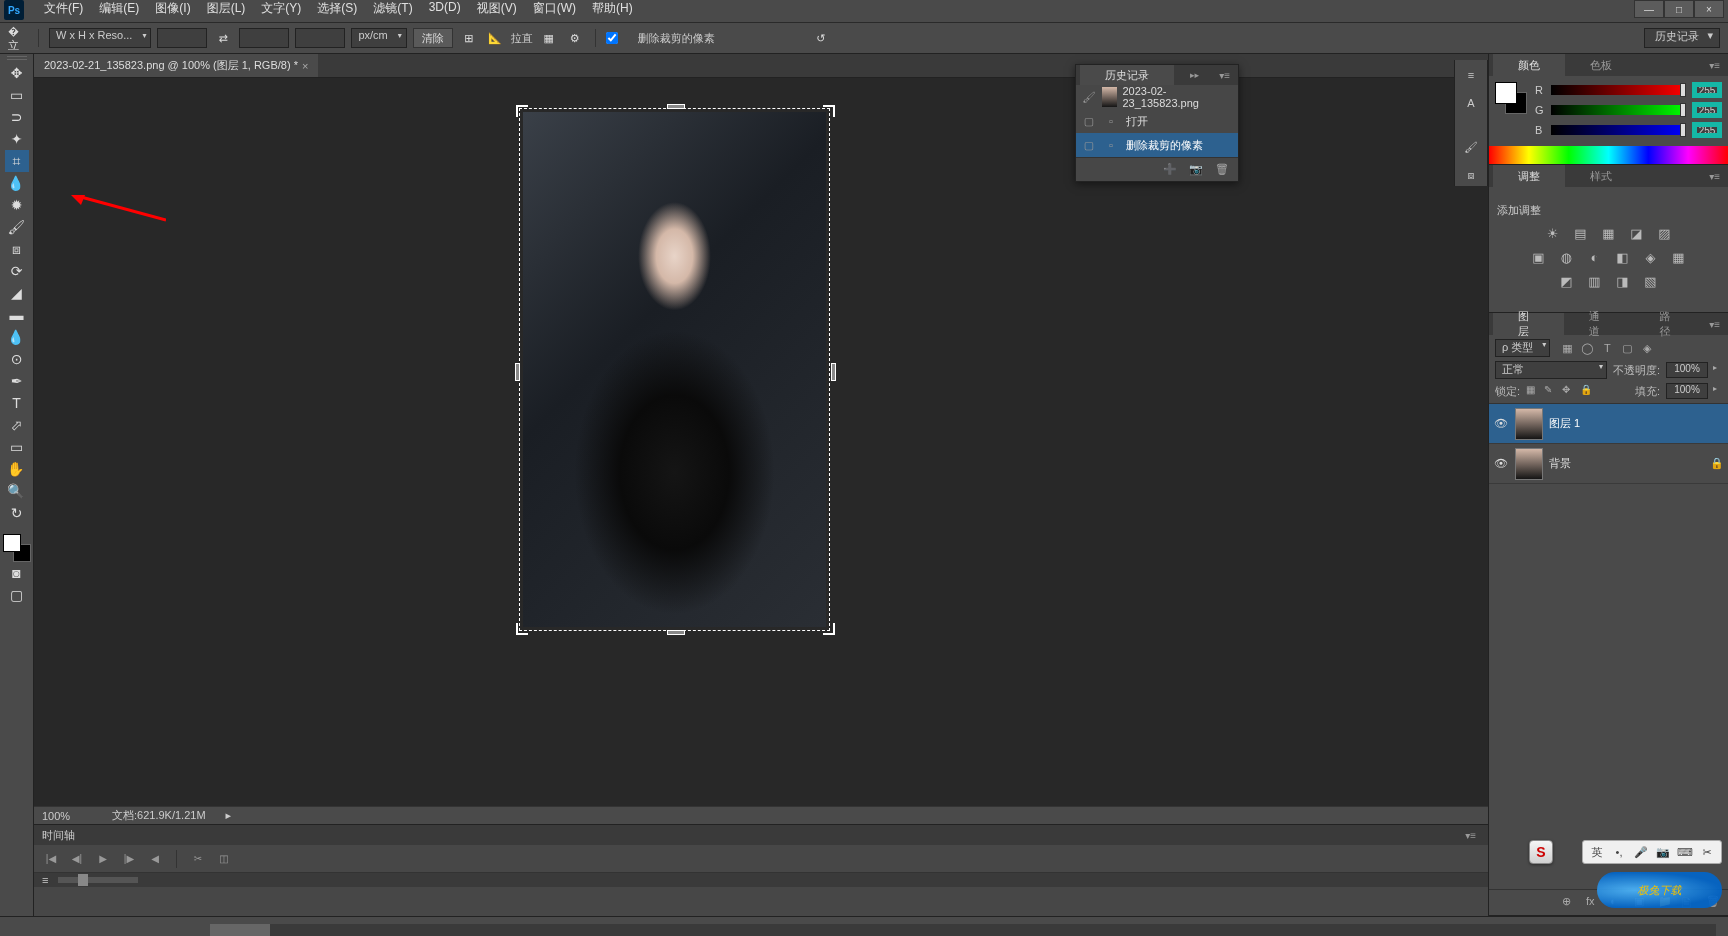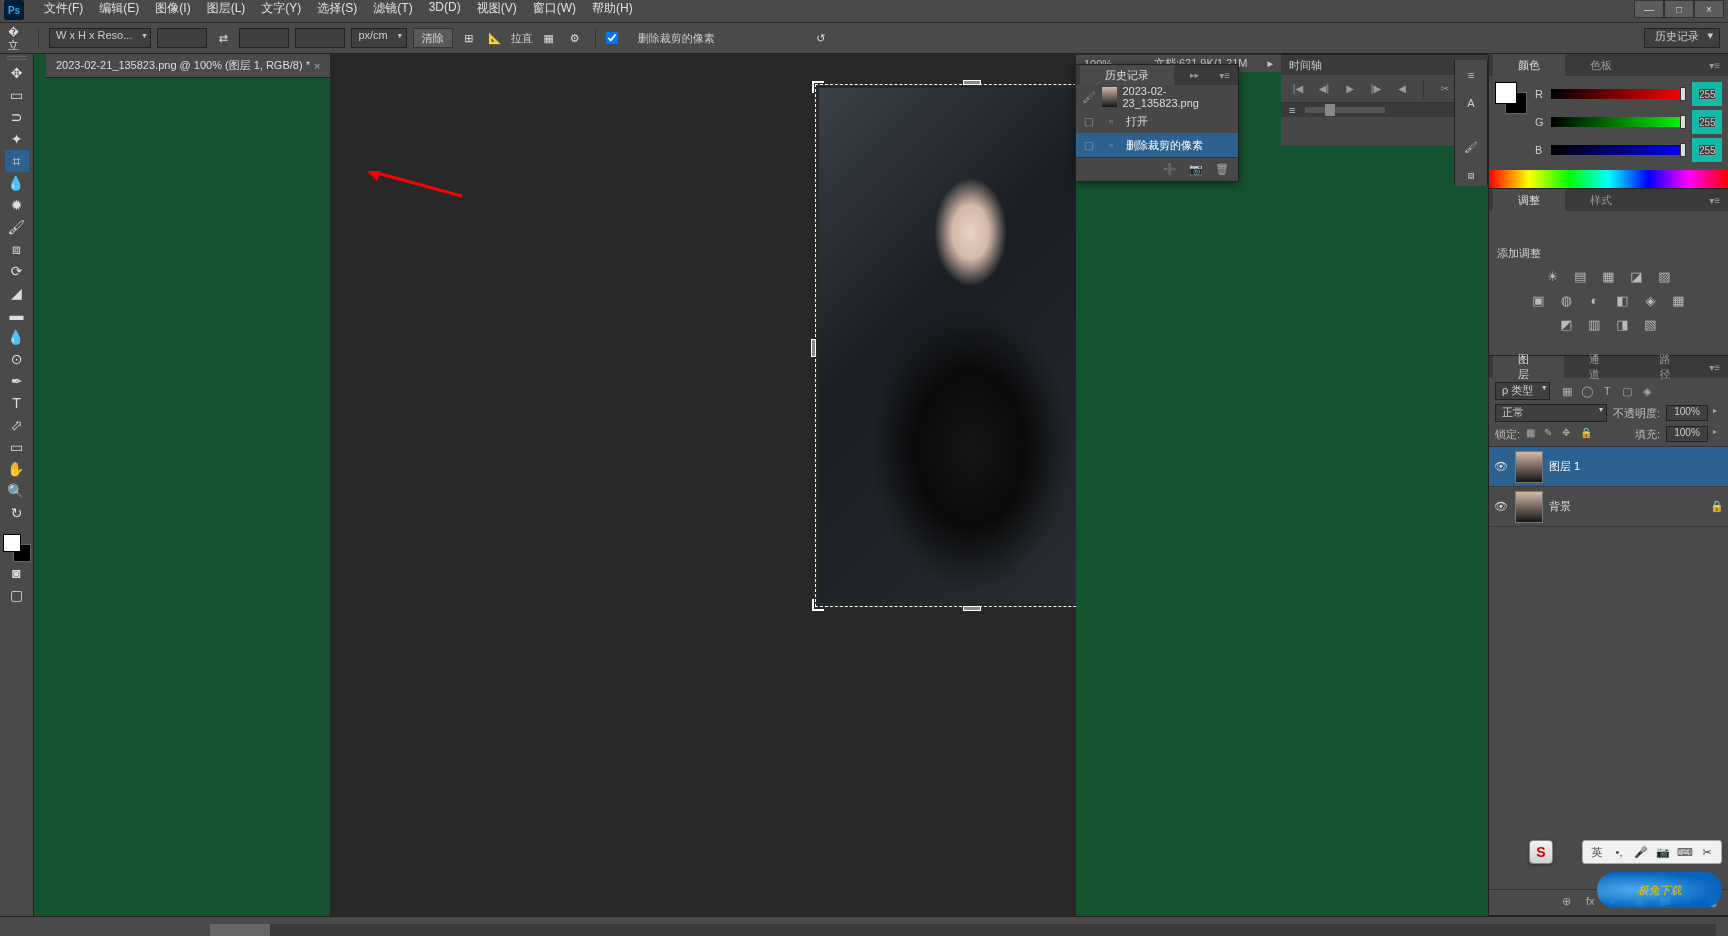--- a/index.html
+++ b/index.html
@@ -20,21 +20,21 @@
 .workspace-btn { margin-left: auto; background: #3f3f3f; border: 1px solid #222; height: 20px; padding: 0 20px 0 10px; color: #ccc; position: relative; }
 .workspace-btn::after { content: "▾"; position: absolute; right: 6px; }
 .main { display: flex; height: calc(100% - 54px - 20px); }
 .toolbar { width: 34px; background: #4a4a4a; border-right: 1px solid #222; display: flex; flex-direction: column; align-items: center; padding-top: 2px; gap: 0; }
 .tool { width: 24px; height: 22px; display: flex; align-items: center; justify-content: center; color: #ddd; cursor: pointer; font-size: 14px; position: relative; }
 .tool.active { background: #2d618f; }
 .tool-group-sep { height: 6px; }
 .color-swatch { margin-top: 4px; position: relative; width: 28px; height: 28px; }
 .swatch-fg { position: absolute; width: 18px; height: 18px; background: #fff; border: 1px solid #000; top: 0; left: 0; }
 .swatch-bg { position: absolute; width: 18px; height: 18px; background: #000; border: 1px solid #666; bottom: 0; right: 0; }
-.docwrap { flex: 1; background: #14532d; display: flex; flex-direction: row; padding-left: 12px; }
+.docwrap { flex: 1; background: #14532d; display: flex; flex-direction: column; }
 .doctabs { height: 24px; background: #3a3a3a; border-bottom: 1px solid #222; display: flex; align-items: center; }
 .doctab { padding: 0 10px; height: 100%; display: flex; align-items: center; gap: 4px; background: #4a4a4a; color: #ddd; font-size: 11px; }
 .doctab .x { font-size: 11px; color: #aaa; cursor: pointer; }
 .canvasarea { flex: 1; position: relative; background: #282828; overflow: hidden; }
 .image-placeholder { position: absolute; left: 489px; top: 34px; width: 303px; height: 515px; background: linear-gradient(135deg, #3a4048 0%, #1a1e24 40%, #2a2e34 100%); }
 .image-placeholder::before { content: ""; position: absolute; inset: 0; background: radial-gradient(ellipse 40% 35% at 50% 28%, #e8d4c8 0%, #d4b8a8 15%, transparent 30%), radial-gradient(ellipse 60% 50% at 50% 70%, #151515 0%, #0a0a0a 30%, transparent 55%), radial-gradient(ellipse 25% 18% at 50% 70%, #f0f0f0 0%, transparent 30%); }
 .selection-marquee { position: absolute; left: 485px; top: 30px; width: 311px; height: 523px; border: 1px dashed #fff; }
 .crop-handle { position: absolute; background: #888; border: 1px solid #fff; }
 .ch-tl { width: 12px; height: 12px; left: 482px; top: 27px; border-right: none; border-bottom: none; background: transparent; border-width: 2px; }
 .ch-tr { width: 12px; height: 12px; left: 789px; top: 27px; border-left: none; border-bottom: none; background: transparent; border-width: 2px; }
@@ -77,23 +77,23 @@
 .cp-fg { position: absolute; width: 22px; height: 22px; background: #fff; border: 1px solid #000; top: 0; left: 0; }
 .cp-bg { position: absolute; width: 22px; height: 22px; background: #000; border: 1px solid #666; bottom: 0; right: 0; }
 .color-sliders { flex: 1; display: flex; flex-direction: column; gap: 4px; }
 .slider-row { display: flex; align-items: center; gap: 6px; font-size: 11px; }
 .slider-row .lab { width: 10px; }
 .slider-row .track { flex: 1; height: 10px; position: relative; }
 .slider-row .tr-r { background: linear-gradient(to right, #000, #f00); }
 .slider-row .tr-g { background: linear-gradient(to right, #000, #0f0); }
 .slider-row .tr-b { background: linear-gradient(to right, #000, #00f); }
 .slider-row .thumb { position: absolute; right: 0; top: -2px; width: 6px; height: 14px; background: #ddd; border: 1px solid #333; }
-.slider-row .val { width: 30px; height: 24px; background: #3f3f3f; border: 7px solid #14b8a6; color: #ccc; font-size: 10px; text-align: center; }
+.slider-row .val { width: 30px; height: 16px; background: #3f3f3f; border: 5px solid #14b8a6; color: #ccc; font-size: 10px; text-align: center; }
 .spectrum { height: 18px; background: linear-gradient(to right, red, yellow, lime, cyan, blue, magenta, red); margin-top: 2px; }
-.adj-body { padding: 16px 8px; margin-top: 19px; }
+.adj-body { padding: 16px 8px; }
 .adj-title { font-size: 11px; color: #ccc; margin-bottom: 6px; }
 .adj-row { display: flex; gap: 10px; justify-content: center; margin-bottom: 6px; }
 .adj-icon { width: 18px; height: 18px; color: #bbb; display: flex; align-items: center; justify-content: center; cursor: pointer; font-size: 13px; }
 .layers-panel { flex: 1; display: flex; flex-direction: column; }
 .layers-controls { padding: 4px 6px; display: flex; flex-direction: column; gap: 4px; border-bottom: 1px solid #333; }
 .lc-row { display: flex; align-items: center; gap: 6px; font-size: 11px; }
 .lc-dropdown { background: #3f3f3f; border: 1px solid #222; height: 18px; padding: 0 16px 0 6px; color: #ccc; font-size: 11px; position: relative; flex: 0 0 auto; }
 .lc-dropdown::after { content: "▾"; position: absolute; right: 3px; font-size: 8px; }
 .lc-icons { display: flex; gap: 6px; margin-left: 4px; }
 .lc-icons span { width: 14px; height: 14px; color: #aaa; display: flex; align-items: center; justify-content: center; cursor: pointer; }

